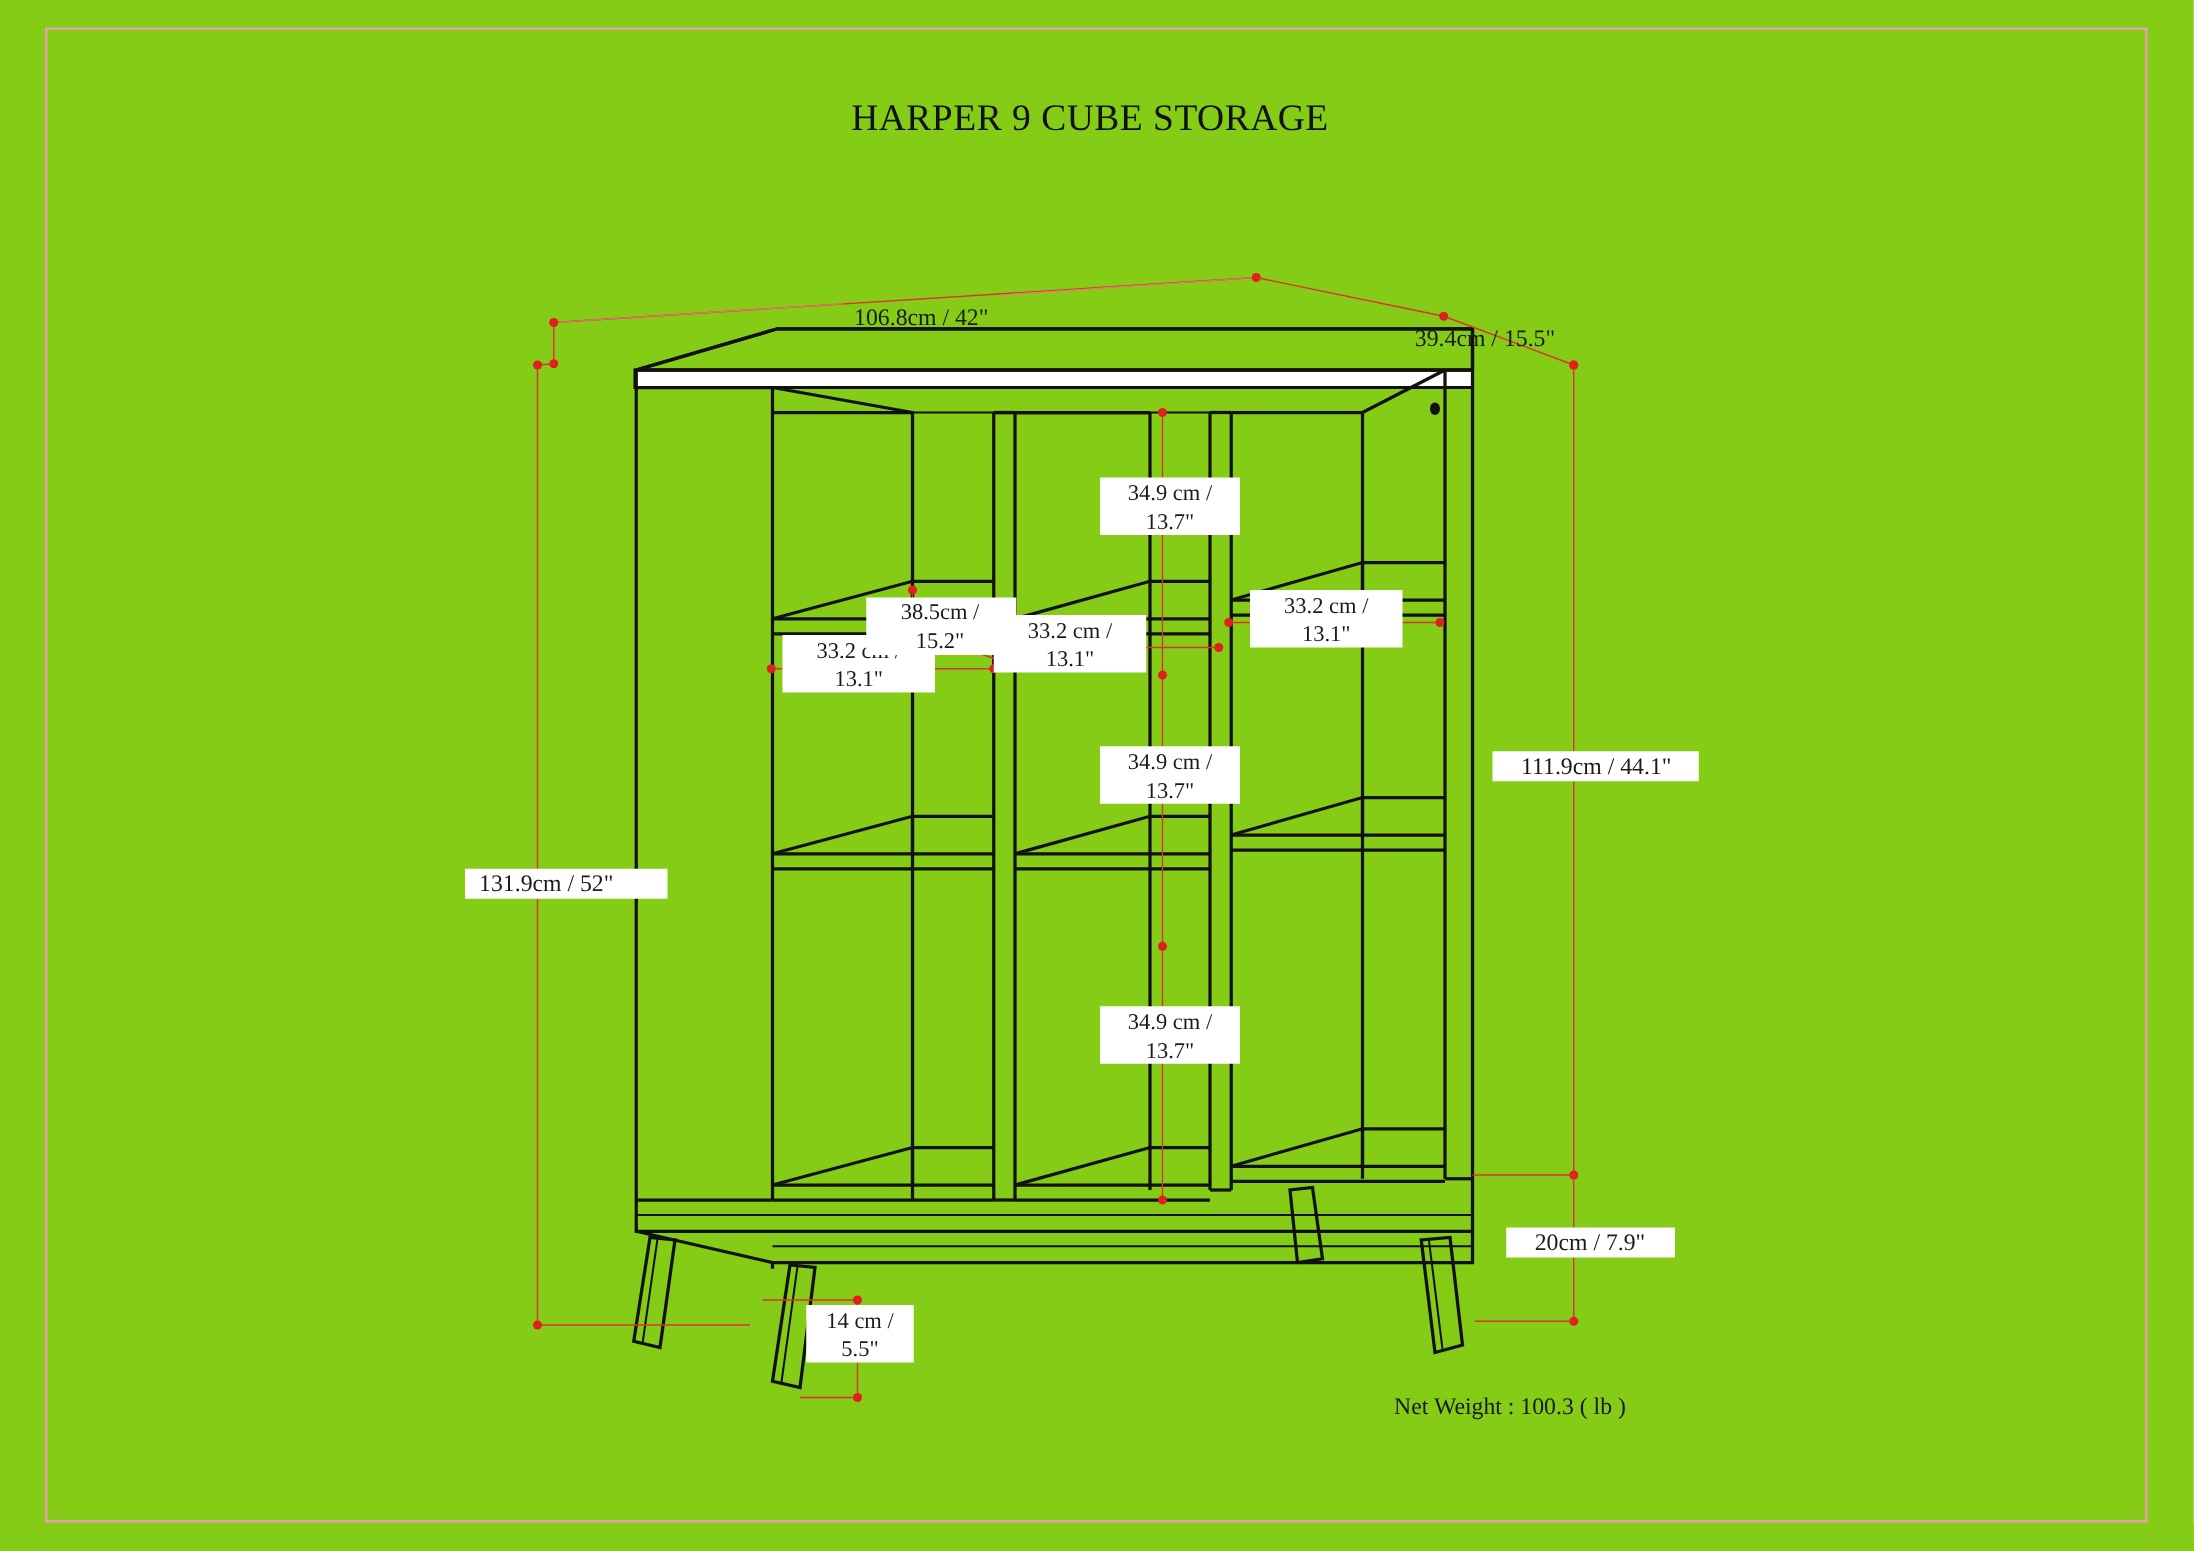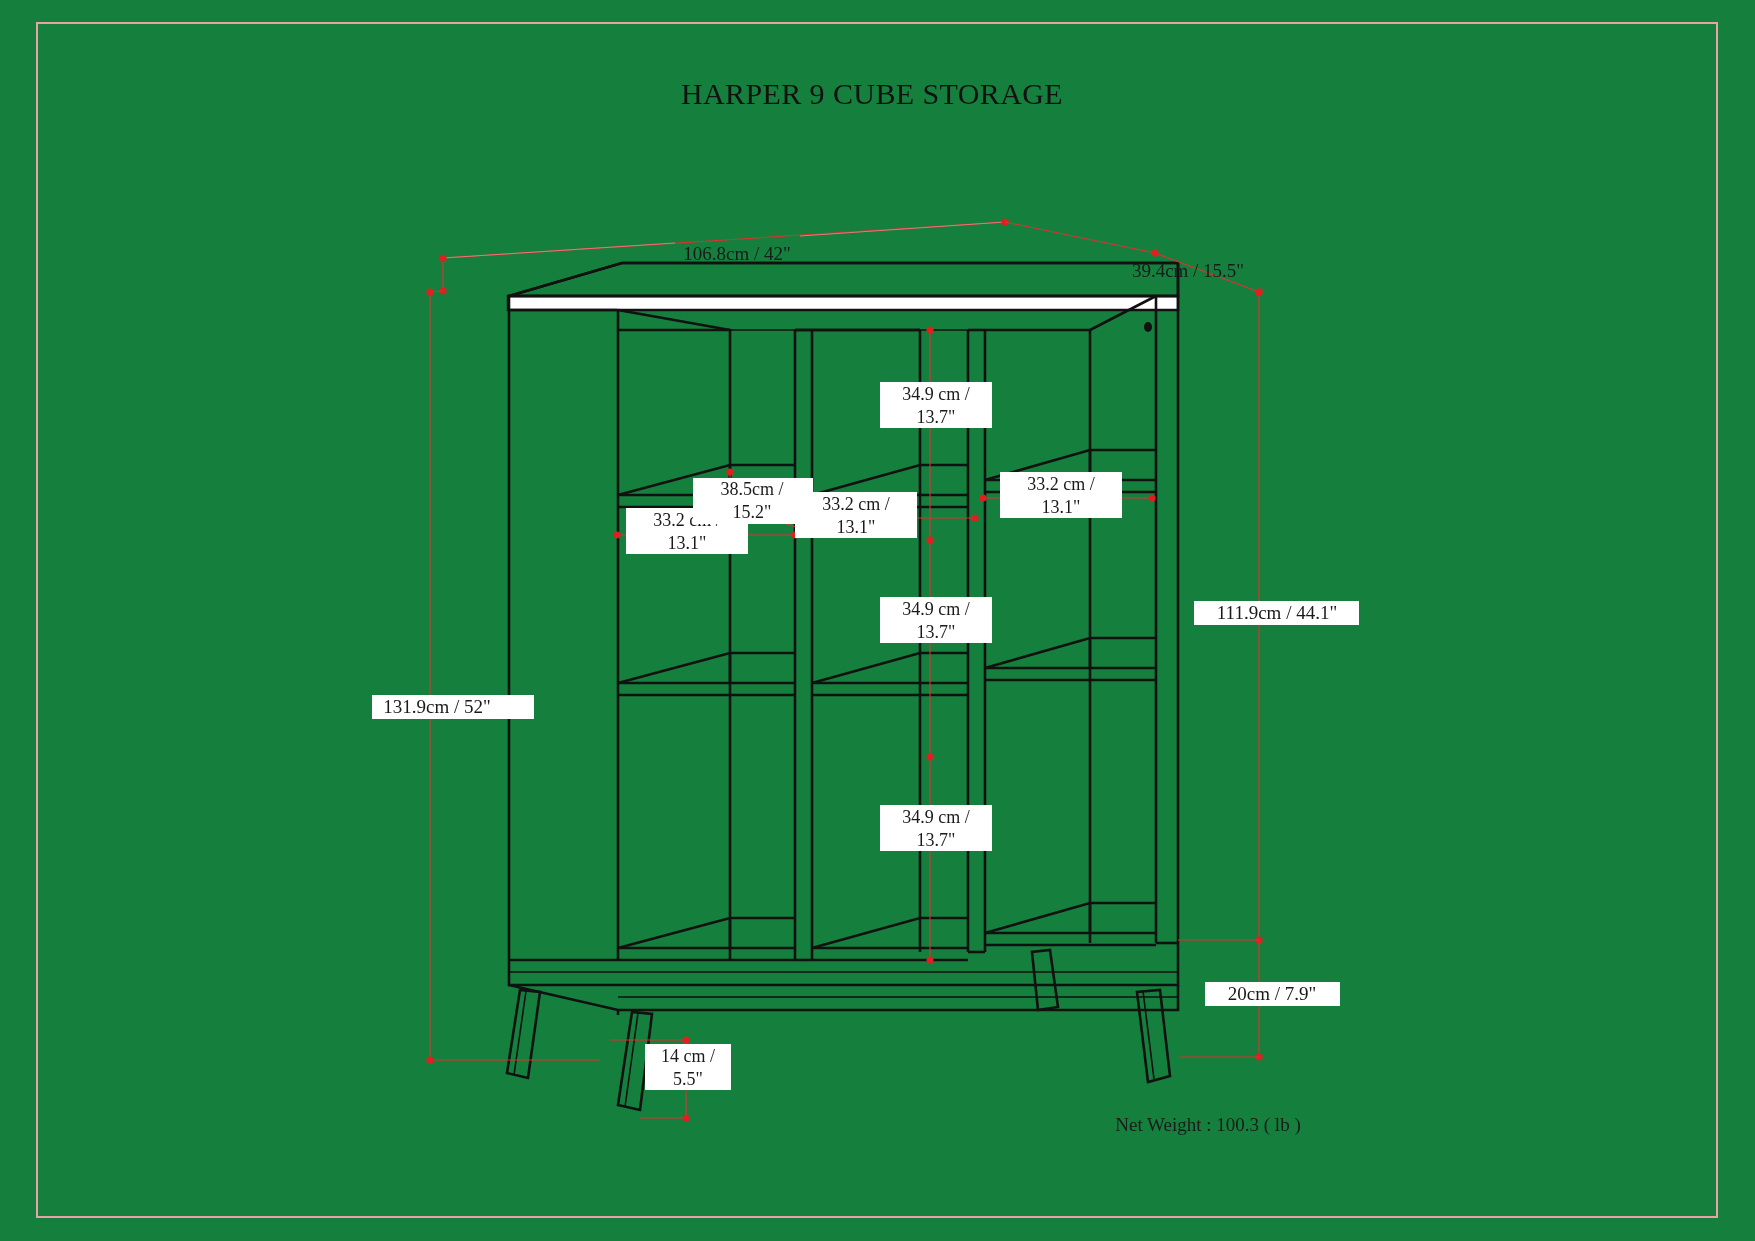--- a/index.html
+++ b/index.html
@@ -10,21 +10,21 @@
   body {
     width: 1755px;
     height: 1241px;
     font-family: "Liberation Serif", serif;
     overflow: hidden;
   }
   #page {
     position: relative;
     width: 1755px;
     height: 1241px;
-    background: #15803d;
+    background: #84cc16;
   }
   #border-frame {
     position: absolute;
     left: 36px;
     top: 22px;
     width: 1682px;
     height: 1196px;
     border: 2px solid #e8a4a4;
     box-sizing: border-box;
   }

